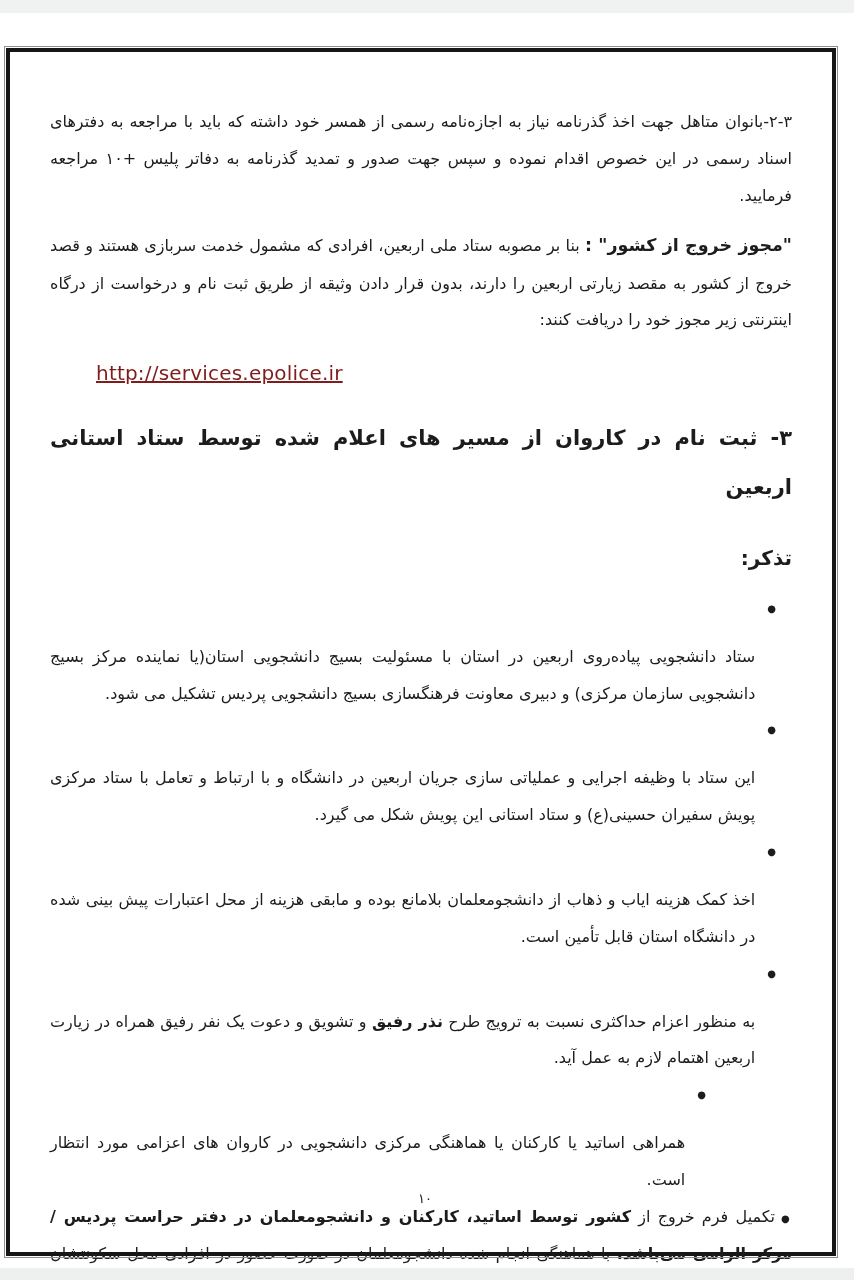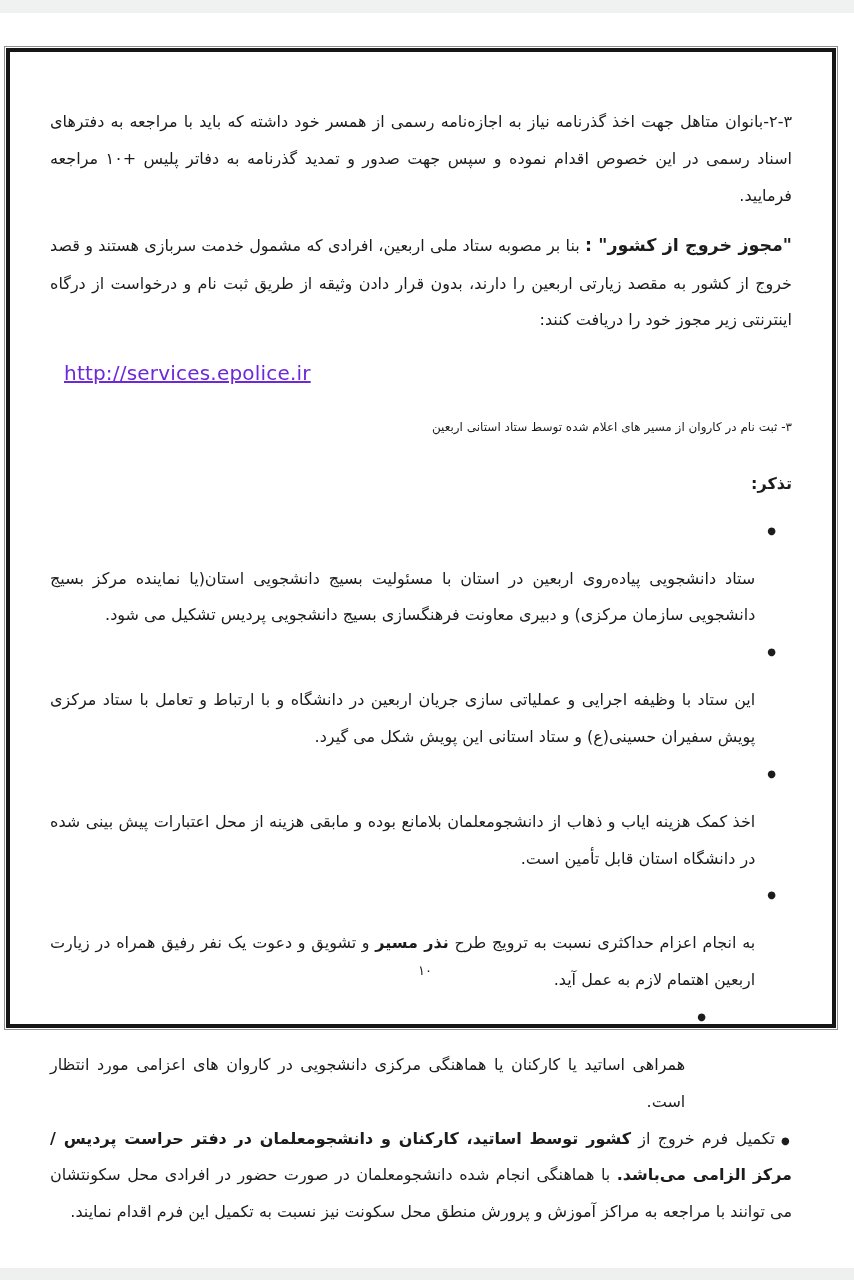--- a/index.html
+++ b/index.html
@@ -6,36 +6,36 @@
   body{
     width:854px;height:1280px;position:relative;overflow:hidden;
     background:#ffffff;
     font-family:"DejaVu Sans",sans-serif;
   }
   .edge-strip{position:absolute;left:0;right:0;background:#f0f2f1;}
   .edge-strip.top{top:0;height:13px;}
   .edge-strip.bottom{bottom:0;height:12px;background:#eef0ef;}
 
   .sheet{
-    position:absolute;left:6px;top:48px;width:830px;height:980px;
+    position:absolute;left:6px;top:48px;width:830px;height:1208px;
     box-sizing:border-box;background:#ffffff;
     border:4px solid #161616;
     outline:1px solid #8f8f8f;outline-offset:1px;
     padding:52px 40px 0 40px;
     direction:rtl;
     text-align:justify;
     color:#1c1c1c;
     font-size:16px;line-height:2.3;
   }
   .sheet p{margin:0 0 11px 0;}
   .lead-bold{font-weight:bold;font-size:17.5px;}
   .link-row{direction:ltr;text-align:left;margin:2px 0 12px 14px;}
-  .link-row a{color:#6d28d9;text-decoration:underline;font-size:20px;letter-spacing:.2px;}
-  .h-section{font-weight:normal;font-size:12px;margin:18px 0 12px 0;}
-  .h-note{font-weight:bold;font-size:16px;margin:24px 0 10px 0;}
+  .link-row a{color:#7f1d1d;text-decoration:underline;font-size:20px;letter-spacing:.2px;margin-left:32px;}
+  .h-section{font-weight:bold;font-size:21px;margin:18px 0 12px 0;}
+  .h-note{font-weight:bold;font-size:20px;margin:24px 0 10px 0;}
 
   .brow{display:flex;padding-right:16px;}
   .brow .dot{flex:0 0 auto;margin-left:12px;font-size:10px;line-height:36px;}
   .brow.nested{padding-right:86px;}
   .btext{flex:1 1 auto;text-align:justify;margin-top:48px;}
   .b-flat .dot-inline{font-size:10px;margin-left:6px;}
   b{font-weight:bold;}
 
   .pagenum{
     position:absolute;bottom:38px;left:0;right:0;
@@ -73,21 +73,21 @@
     <div class="btext">این ستاد با وظیفه اجرایی و عملیاتی سازی جریان اربعین در دانشگاه و با ارتباط و تعامل با ستاد مرکزی پویش سفیران حسینی(ع) و ستاد استانی این پویش شکل می گیرد.</div>
   </div>
 
   <div class="brow">
     <span class="dot">●</span>
     <div class="btext">اخذ کمک هزینه ایاب و ذهاب از دانشجومعلمان بلامانع بوده و مابقی هزینه از محل اعتبارات پیش بینی شده در دانشگاه استان قابل تأمین است.</div>
   </div>
 
   <div class="brow">
     <span class="dot">●</span>
-    <div class="btext"><span>به انجام اعزام حداکثری نسبت به ترویج طرح </span><b>نذر مسیر</b><span> و تشویق و دعوت یک نفر رفیق همراه در زیارت اربعین اهتمام لازم به عمل آید.</span></div>
+    <div class="btext"><span>به منظور اعزام حداکثری نسبت به ترویج طرح </span><b>نذر رفیق</b><span> و تشویق و دعوت یک نفر رفیق همراه در زیارت اربعین اهتمام لازم به عمل آید.</span></div>
   </div>
 
   <div class="brow nested">
     <span class="dot">●</span>
     <div class="btext">همراهی اساتید یا کارکنان یا هماهنگی مرکزی دانشجویی در کاروان های اعزامی مورد انتظار است.</div>
   </div>
 
   <div class="b-flat"><span class="dot-inline">●</span><span>تکمیل فرم خروج از </span><b>کشور توسط اساتید، کارکنان و دانشجومعلمان در دفتر حراست پردیس / مرکز الزامی می‌باشد.</b><span> با هماهنگی انجام شده دانشجومعلمان در صورت حضور در افرادی محل سکونتشان می توانند با مراجعه به مراکز آموزش و پرورش منطق محل سکونت نیز نسبت به تکمیل این فرم اقدام نمایند.</span></div>
 
   <div class="pagenum">۱۰</div>

